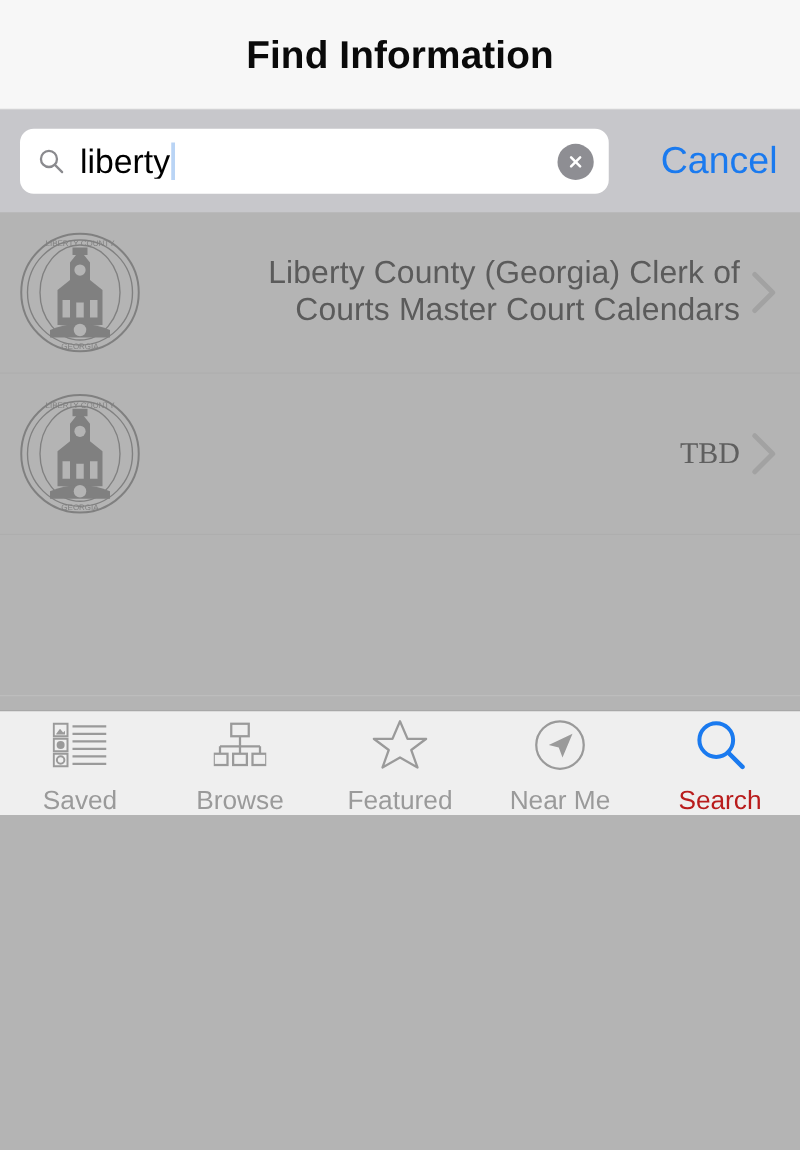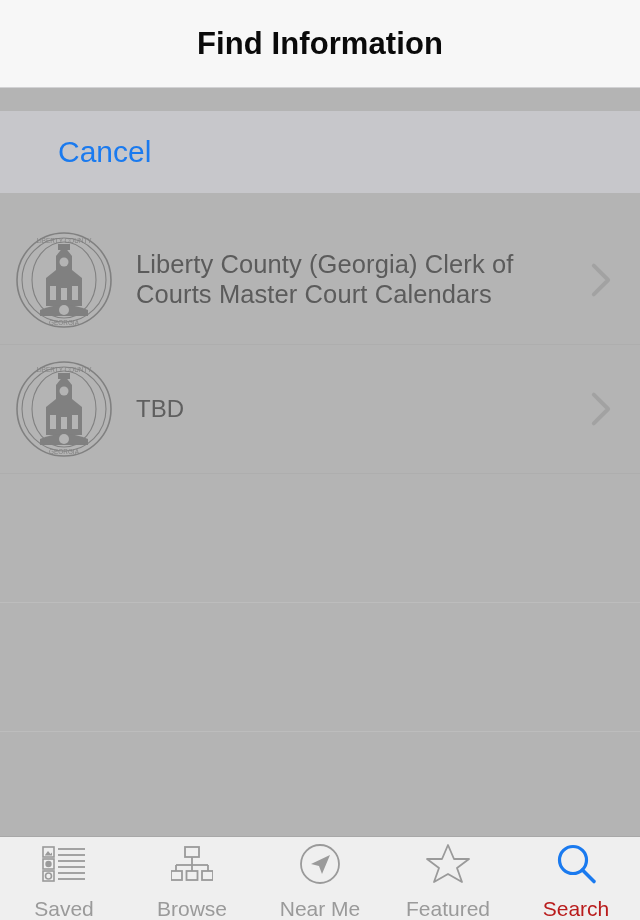--- a/index.html
+++ b/index.html
@@ -10,24 +10,23 @@
     width: 640px;
     height: 920px;
     overflow: hidden;
     background: #b4b4b4;
     font-family: "Liberation Sans", sans-serif;
     -webkit-font-smoothing: antialiased;
   }
   .screen {
     position: relative;
     width: 640px;
-    height: 920px;
+    height: 652px;
     display: flex;
     flex-direction: column;
-    gap: 23px;
   }
 
   
   .nav-header {
     height: 88px;
     min-height: 88px;
     background: #f7f7f7;
     display: flex;
     align-items: center;
     justify-content: center;
@@ -110,23 +109,24 @@
     flex: 1;
     background: #b4b4b4;
     overflow: hidden;
     position: relative;
   }
   .row {
     height: 129px;
     box-sizing: border-box;
     display: flex;
     align-items: center;
-    padding: 0 28px 0 14px;
+    padding: 0 18px 0 14px;
     border-bottom: 1px solid #bdbdbd;
     position: relative;
+    text-align: right;
   }
   .row.filled { border-bottom-color: #aeaeae; }
   .row-seal {
     width: 100px;
     height: 100px;
     flex: 0 0 auto;
     margin-right: 22px;
     opacity: 0.72;
   }
   .row-text {
@@ -138,20 +138,21 @@
     font-size: 25.5px;
     color: #5b5b5b;
     line-height: 1.17;
     letter-spacing: 0.1px;
   }
   .row-subtitle {
     font-size: 24px;
     color: #5f5f5f;
     line-height: 1.2;
     margin-top: 1px;
+    font-family: Liberation Serif, serif;
   }
   .chevron {
     flex: 0 0 auto;
     width: 22px;
     height: 36px;
     opacity: 0.85;
   }
 
   
   .tabbar {
@@ -188,20 +189,34 @@
 </head>
 <body>
 
 <div class="screen">
 
   <div class="nav-header">
     <div class="nav-title">Find Information</div>
   </div>
 
   <div class="search-strip">
+    <div class="search-field">
+      <svg class="search-glass" viewBox="0 0 24 24">
+        <circle cx="10" cy="10" r="7" fill="none" stroke="#8a8a8e" stroke-width="2"></circle>
+        <line x1="15.2" y1="15.2" x2="21.5" y2="21.5" stroke="#8a8a8e" stroke-width="2" stroke-linecap="round"></line>
+      </svg>
+      <span class="search-text">liberty</span>
+      <span class="caret"></span>
+      <div class="clear-btn">
+        <svg width="17" height="17" viewBox="0 0 16 16">
+          <line x1="4.6" y1="4.6" x2="11.4" y2="11.4" stroke="#ffffff" stroke-width="1.9" stroke-linecap="round"></line>
+          <line x1="11.4" y1="4.6" x2="4.6" y2="11.4" stroke="#ffffff" stroke-width="1.9" stroke-linecap="round"></line>
+        </svg>
+      </div>
+    </div>
     <div class="cancel-btn">Cancel</div>
   </div>
 
   <div class="results">
 
     <div class="row filled">
       <svg class="row-seal" viewBox="0 0 100 100">
         <circle cx="50" cy="50" r="47" fill="none" stroke="#6d6d6d" stroke-width="1.6"></circle>
         <circle cx="50" cy="50" r="42" fill="none" stroke="#6d6d6d" stroke-width="1.1"></circle>
         <ellipse cx="50" cy="50" rx="32" ry="38" fill="none" stroke="#6d6d6d" stroke-width="1.1"></ellipse>
@@ -287,37 +302,37 @@
           <rect x="0" y="26" width="11" height="9" fill="none" stroke="#9a9a9a" stroke-width="1.8"></rect>
           <rect x="15.5" y="26" width="11" height="9" fill="none" stroke="#9a9a9a" stroke-width="1.8"></rect>
           <rect x="31" y="26" width="11" height="9" fill="none" stroke="#9a9a9a" stroke-width="1.8"></rect>
         </svg>
       </div>
       <div class="tab-label">Browse</div>
     </div>
 
     <div class="tab">
       <div class="tab-icon">
+        <svg width="44" height="42" viewBox="0 0 44 42">
+          <polygon points="22,2 28,16 43,16 31,25 36,39 22,31 8,39 13,25 1,16 16,16" fill="none" stroke="#9a9a9a" stroke-width="1.8" stroke-linejoin="round"></polygon>
+        </svg>
+      </div>
+      <div class="tab-label">Featured</div>
+    </div>
+
+    <div class="tab">
+      <div class="tab-icon">
         <svg width="44" height="44" viewBox="0 0 44 44">
           <circle cx="22" cy="22" r="19" fill="none" stroke="#9a9a9a" stroke-width="1.8"></circle>
           <path d="M32 13 L13 22 L21 24 L24 32 Z" fill="#9a9a9a"></path>
         </svg>
       </div>
       <div class="tab-label">Near Me</div>
     </div>
 
-    <div class="tab">
-      <div class="tab-icon">
-        <svg width="44" height="42" viewBox="0 0 44 42">
-          <polygon points="22,2 28,16 43,16 31,25 36,39 22,31 8,39 13,25 1,16 16,16" fill="none" stroke="#9a9a9a" stroke-width="1.8" stroke-linejoin="round"></polygon>
-        </svg>
-      </div>
-      <div class="tab-label">Featured</div>
-    </div>
-
     <div class="tab active">
       <div class="tab-icon">
         <svg width="44" height="44" viewBox="0 0 44 44">
           <circle cx="19" cy="18" r="13.5" fill="none" stroke="#1a7aef" stroke-width="3.2"></circle>
           <line x1="28.5" y1="28" x2="40" y2="39.5" stroke="#1a7aef" stroke-width="3.6" stroke-linecap="round"></line>
         </svg>
       </div>
       <div class="tab-label">Search</div>
     </div>
 

